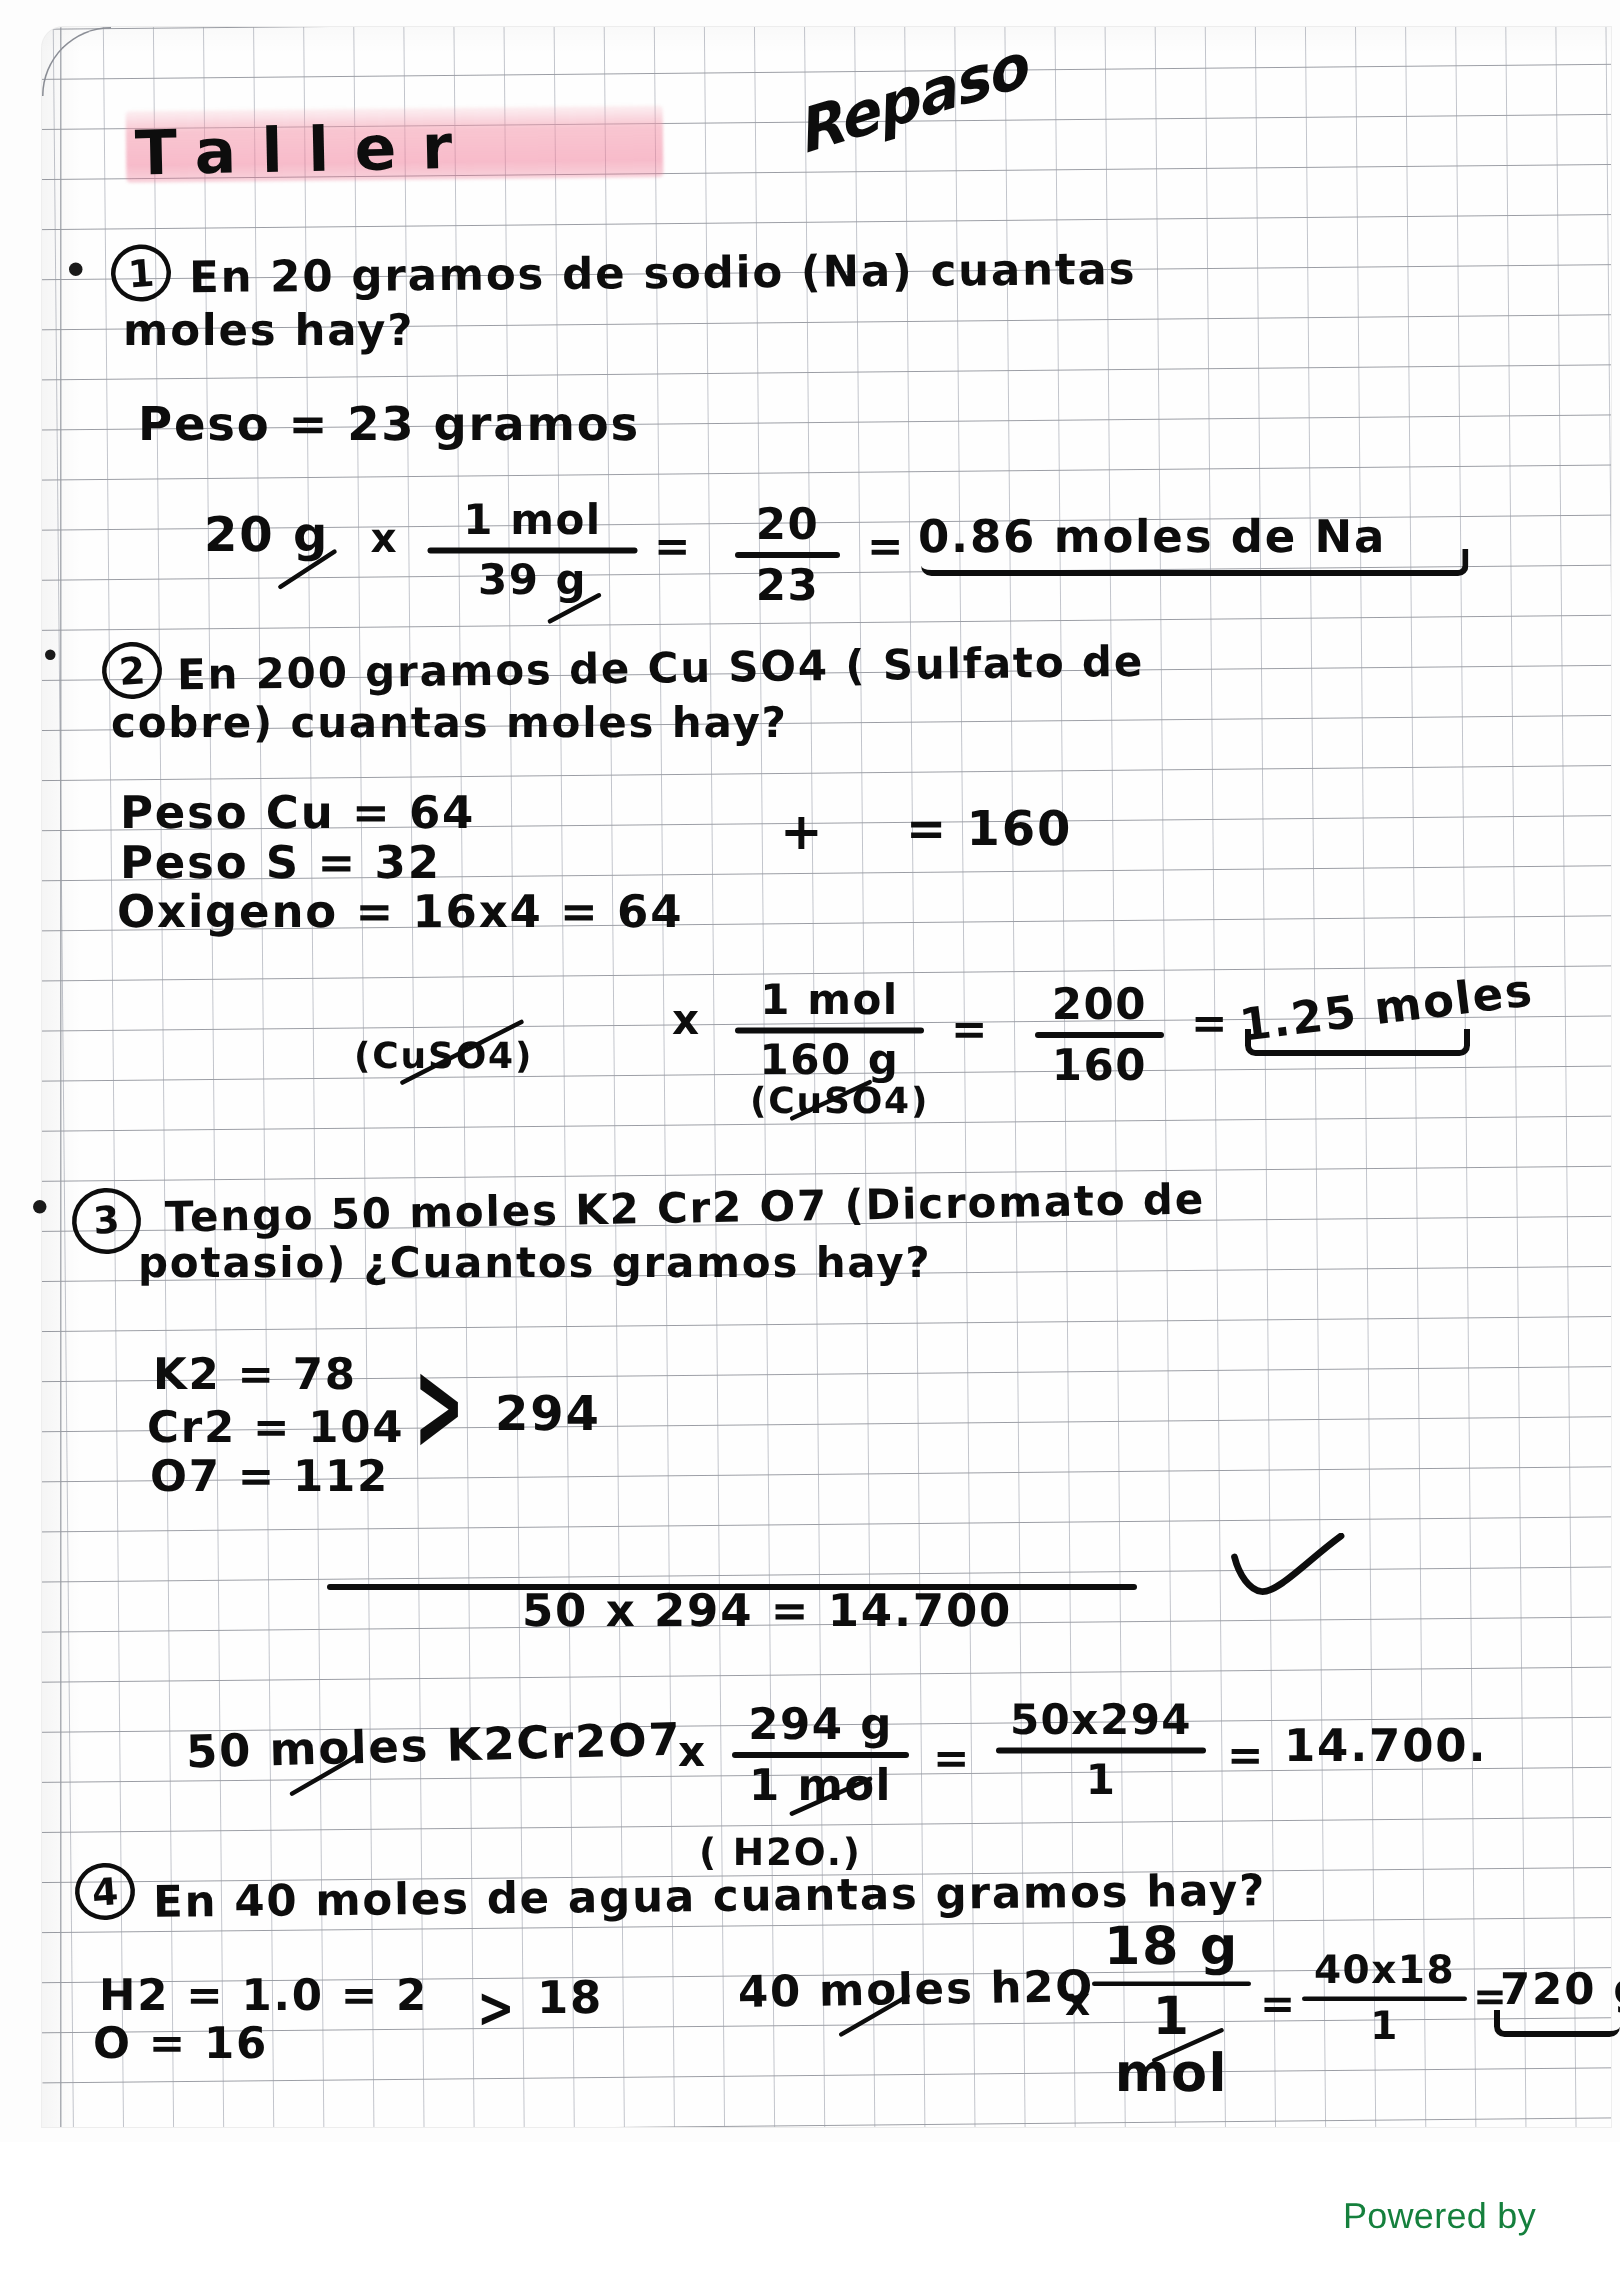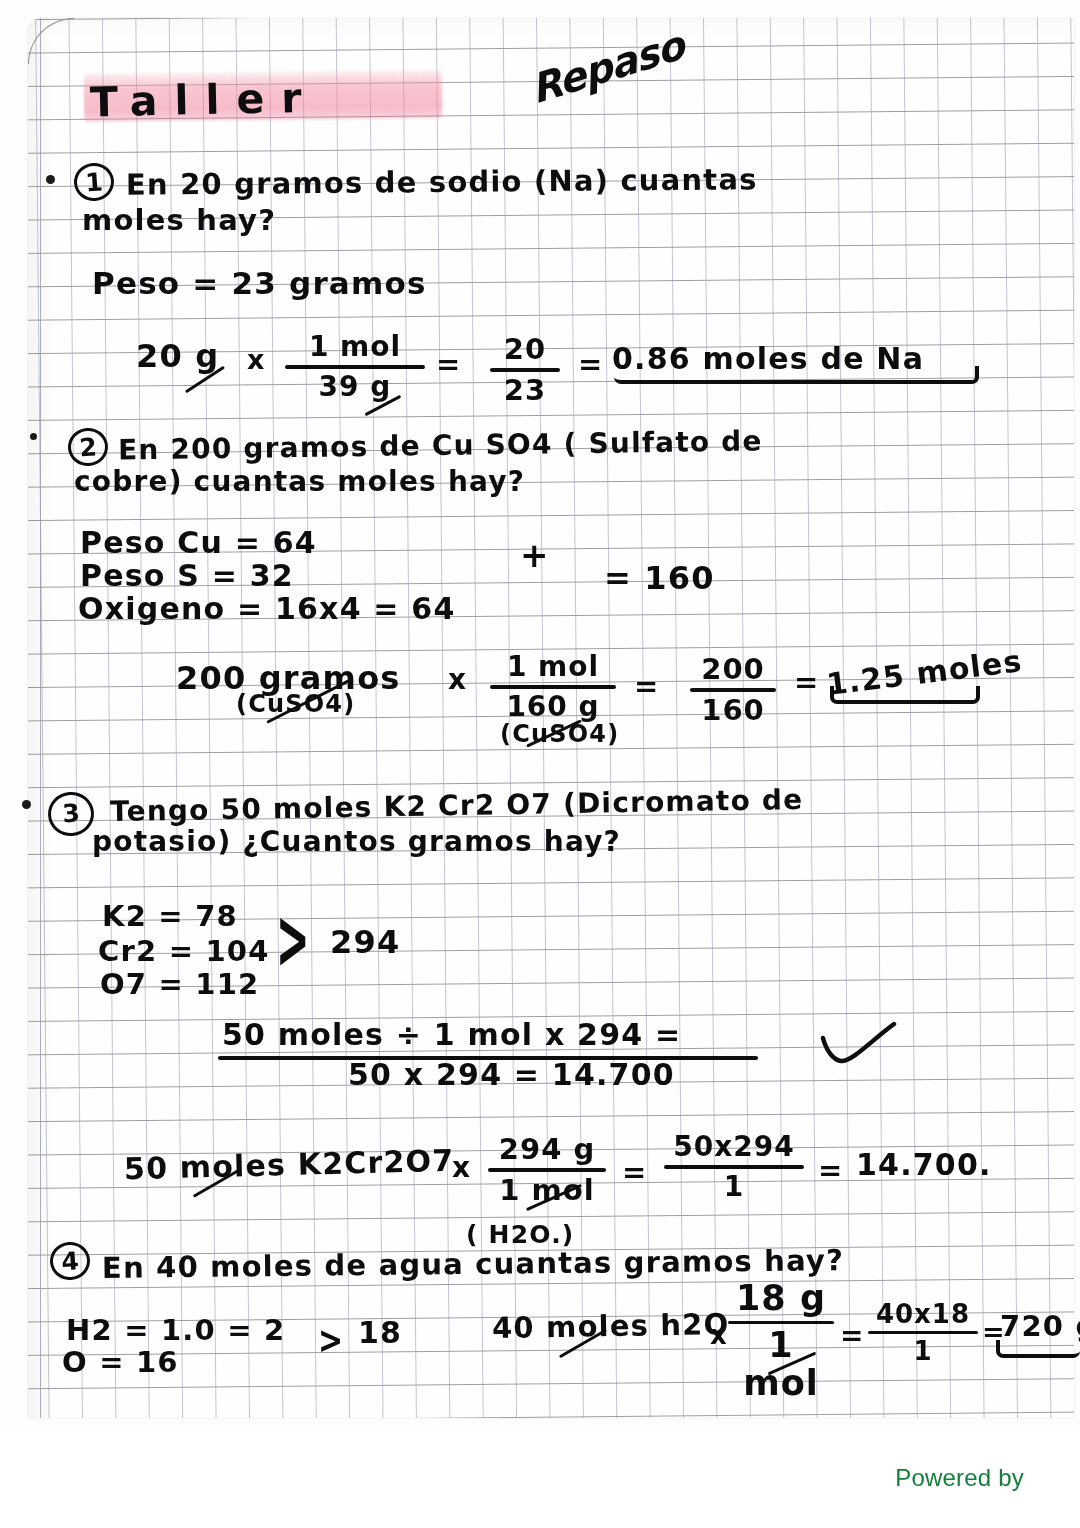--- a/index.html
+++ b/index.html
@@ -287,23 +287,22 @@
 
   <div class="hw" style="left:118px; top:432px; font-size:28px; transform:rotate(-0.8deg);">En  200 gramos  de  Cu SO4 ( Sulfato  de</div>
 
   <div class="hw" style="left:74px; top:468px; font-size:28px;">cobre)  cuantas   moles   hay?</div>
 
   <div class="hw" style="left:80px; top:528px; font-size:30px;">Peso Cu = 64</div>
   <div class="hw" style="left:80px; top:561px; font-size:30px;">Peso S = 32</div>
   <div class="hw" style="left:78px; top:594px; font-size:30px;">Oxigeno = 16x4 = 64</div>
 
   <div class="hw" style="left:520px; top:538px; font-size:34px;">+</div>
-  <div class="hw" style="left:604px; top:536px; font-size:32px;margin-top:26px;">= 160</div>
-
-  <div class="hw" style="left:176px; top:662px; font-size:32px;">200 gramos</div>
+  <div class="hw" style="left:604px; top:536px; font-size:32px;">= 160</div>
+
   <div class="hw" style="left:236px; top:692px; font-size:24px;">(CuSO4)</div>
   <div class="strike" style="left:262px; top:700px; width:92px; transform:rotate(-27deg);"></div>
 
   <div class="hw" style="left:448px; top:666px; font-size:28px;">x</div>
 
   <div class="frac" style="left:490px; top:652px; font-size:28px; width:126px;">
     <div>1 mol</div>
     <div class="bar"></div>
     <div>160 g</div>
   </div>
@@ -329,21 +328,20 @@
 
   <div class="hw" style="left:92px; top:828px; font-size:28px;">potasio)  ¿Cuantos   gramos   hay?</div>
 
   <div class="hw" style="left:102px; top:902px; font-size:29px;">K2 = 78</div>
   <div class="hw" style="left:98px; top:937px; font-size:29px;">Cr2 = 104</div>
   <div class="hw" style="left:100px; top:970px; font-size:29px;">O7 = 112</div>
 
   <div class="gbrace" style="left:276px; top:916px; font-size:40px;">&gt;</div>
   <div class="hw" style="left:330px; top:926px; font-size:32px;">294</div>
 
-  <div class="hw" style="left:222px; top:1020px; font-size:30px;">50 moles  ÷  1 mol x 294 =</div>
   <div class="strike" style="left:218px; top:1056px; width:540px; height:4px;"></div>
   <div class="hw" style="left:348px; top:1060px; font-size:30px;">50 x 294 = 14.700</div>
 
   <svg id="check" viewBox="0 0 78 44" xmlns="http://www.w3.org/2000/svg">
     <path d="M3 16 C6 28, 13 38, 21 39 C32 40, 52 18, 74 2" stroke="#0d0d0d" stroke-width="4.5" fill="none" stroke-linecap="round"></path>
   </svg>
 
   <div class="hw" style="left:124px; top:1150px; font-size:30px; transform:rotate(-1.5deg);">50 moles K2Cr2O7</div>
   <div class="strike" style="left:190px; top:1182px; width:52px; transform:rotate(-30deg);"></div>
 

